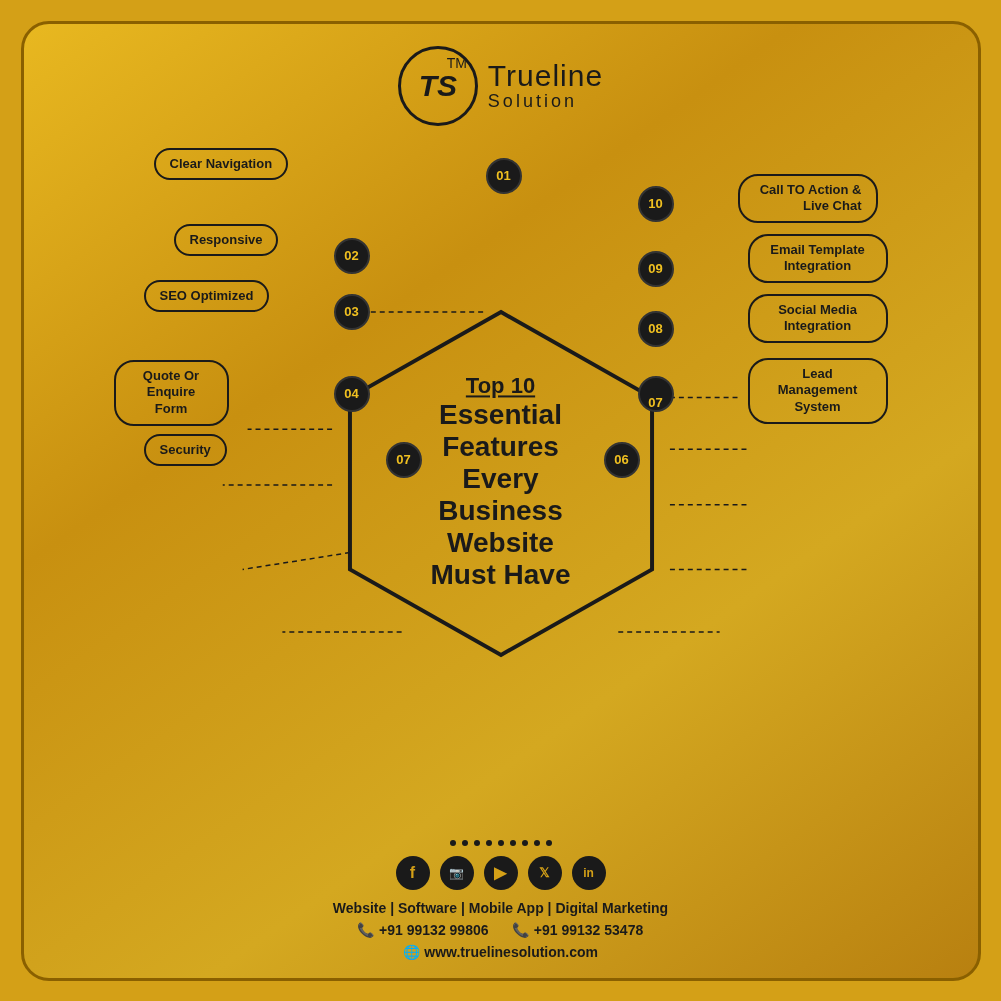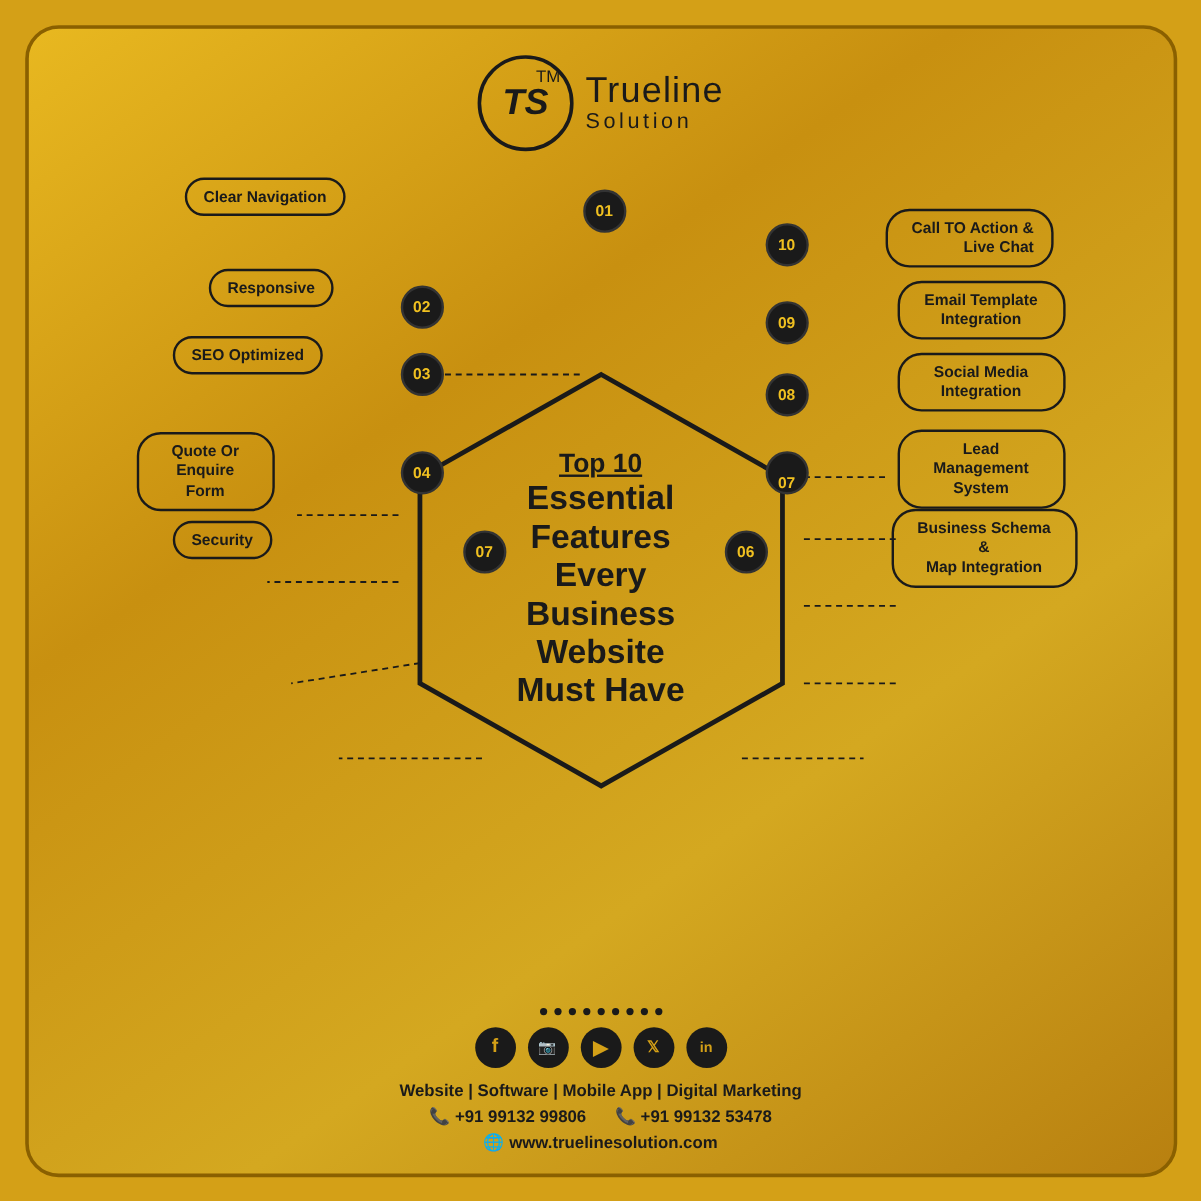--- a/index.html
+++ b/index.html
@@ -290,23 +290,20 @@
     </div>
     <div class="feature-label multi" style="right:90px;top:108px;width:140px;text-align:center;">
       <span>Email Template<br>Integration</span>
     </div>
     <div class="feature-label multi" style="right:90px;top:168px;width:140px;text-align:center;">
       <span>Social Media<br>Integration</span>
     </div>
     <div class="feature-label multi" style="right:90px;top:232px;width:140px;text-align:center;">
       <span>Lead Management<br>System</span>
     </div>
-    <div class="feature-label multi" style="right:80px;top:298px;width:155px;text-align:center;">
-      <span>Business Schema &amp;<br>Map Integration</span>
-    </div>
 
     <div class="center-text">
       <div class="top-line">Top 10</div>
       <div class="main-text">
         Essential<br>Features<br>Every Business<br>Website<br>Must Have
       </div>
     </div>
 
   </div>
 

